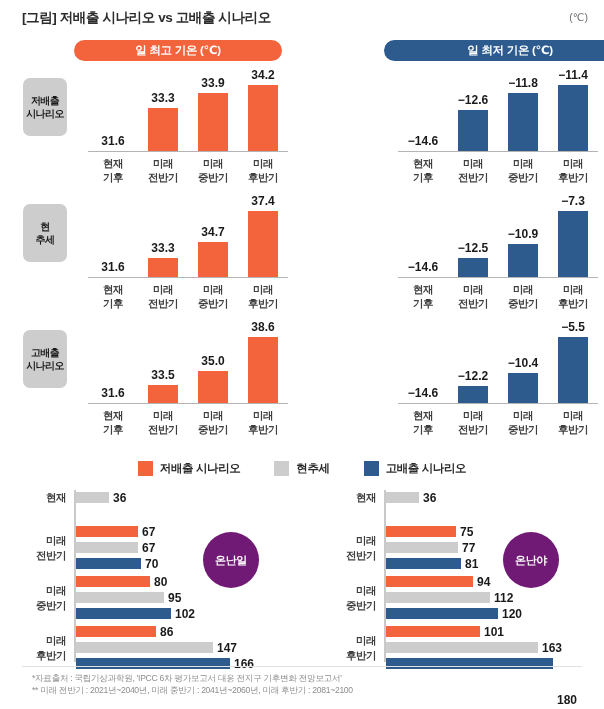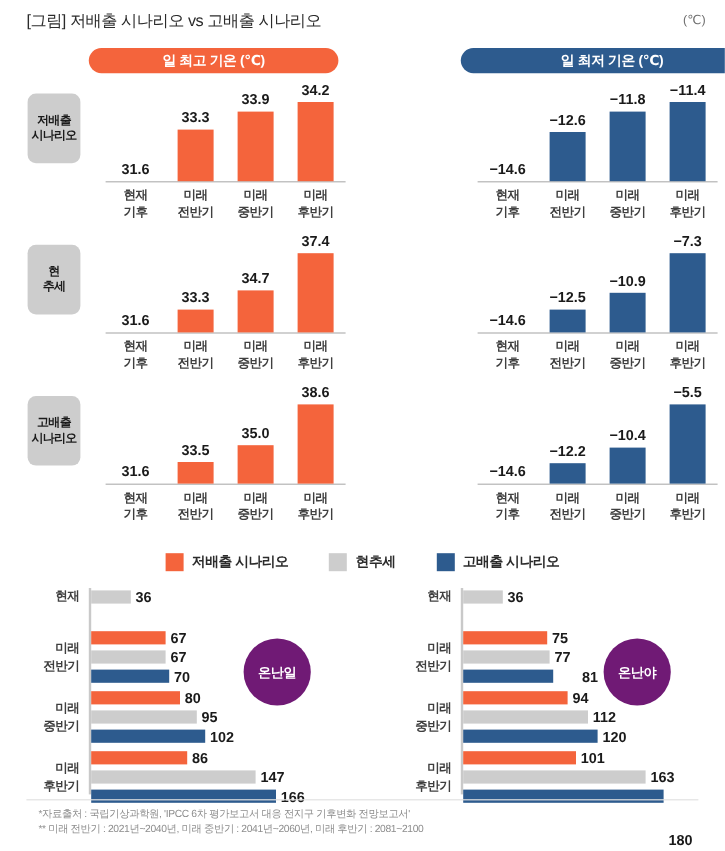--- a/index.html
+++ b/index.html
@@ -15,21 +15,21 @@
     overflow: hidden;
   }
 
   
   .header {
     position: absolute;
     left: 0; top: 0; width: 604px; height: 34px;
   }
   .doc-title {
     position: absolute; left: 22px; top: 9px;
-    font-size: 13.5px; font-weight: 400; letter-spacing: -0.4px;
+    font-size: 13.5px; font-weight: 700; letter-spacing: -0.4px;
     color: #2b2b2b; white-space: nowrap;
   }
   .unit-top-right {
     position: absolute; right: 16px; top: 11px;
     font-size: 10.5px; color: #6f6f6f;
   }
 
   
   .badge {
     position: absolute;
@@ -339,21 +339,21 @@
     <div class="hbar" style="left: 86px; top: 2px; width: 33px; background: rgb(205, 205, 205);"></div>
     <div class="hval" style="left: 123px; top: 3px;">36</div>
     <div class="hgroup-label" style="left: 0px; width: 76px; top: 0px;">
       <div>현재</div>
     </div>
     <div class="hbar" style="left: 86px; top: 36px; width: 70px; background: rgb(244, 100, 60);"></div>
     <div class="hval" style="left: 160px; top: 37px;">75</div>
     <div class="hbar" style="left: 86px; top: 52px; width: 72px; background: rgb(205, 205, 205);"></div>
     <div class="hval" style="left: 162px; top: 53px;">77</div>
     <div class="hbar" style="left: 86px; top: 68px; width: 75px; background: rgb(45, 91, 142);"></div>
-    <div class="hval" style="left: 165px; top: 69px; margin-left: 20px;">81</div>
+    <div class="hval" style="left: 165px; top: 69px;">81</div>
     <div class="hgroup-label" style="left: 0px; width: 76px; top: 43px;">
       <div>미래</div>
       <div>전반기</div>
     </div>
     <div class="hbar" style="left: 86px; top: 86px; width: 87px; background: rgb(244, 100, 60);"></div>
     <div class="hval" style="left: 177px; top: 87px;">94</div>
     <div class="hbar" style="left: 86px; top: 102px; width: 104px; background: rgb(205, 205, 205);"></div>
     <div class="hval" style="left: 194px; top: 103px;">112</div>
     <div class="hbar" style="left: 86px; top: 118px; width: 112px; background: rgb(45, 91, 142);"></div>
     <div class="hval" style="left: 202px; top: 119px;">120</div>

